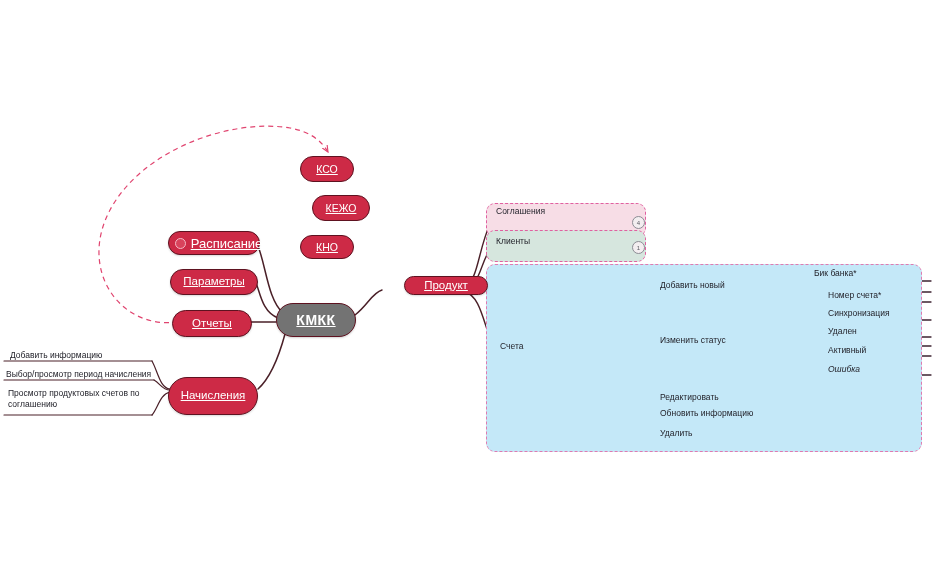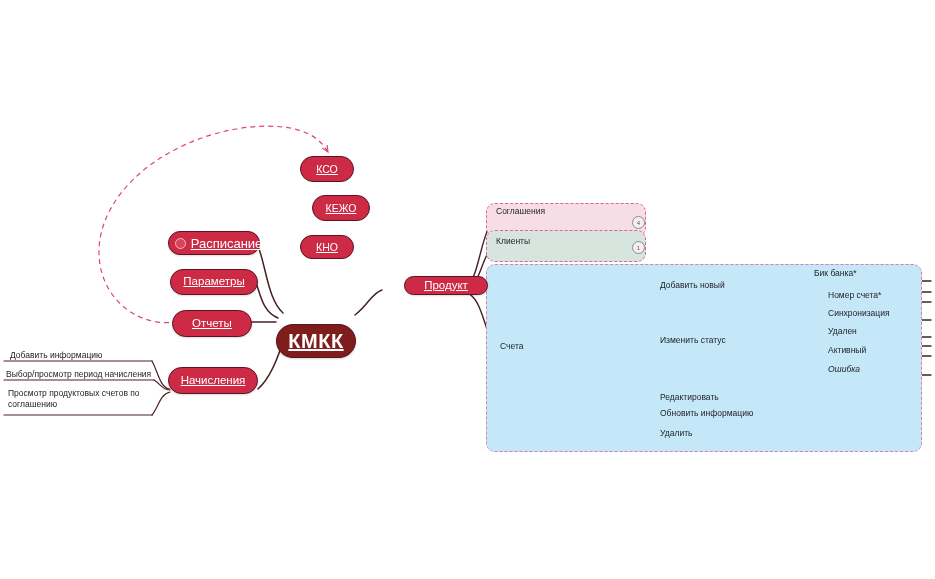--- a/index.html
+++ b/index.html
@@ -36,27 +36,26 @@
     display: flex;
     align-items: center;
     justify-content: center;
     border-radius: 999px;
     color: #ffffff;
     white-space: nowrap;
     user-select: none;
     text-decoration: underline;
   }
   .node.root {
-    background: #7f1d1d;
+    background: #737373;
     border: 1.6px solid #5e1220;
-    font-size: 20px;
+    font-size: 14px;
     font-weight: bold;
     letter-spacing: 0.5px;
     box-shadow: 0 1px 2px rgba(0,0,0,0.18);
-    margin-top: 21px;
   }
   .node.main {
     background: #cd2a46;
     border: 1.4px solid #5e1220;
     font-size: 11.5px;
     box-shadow: 0 1px 2px rgba(0,0,0,0.15);
   }
   .node.small {
     background: #cd2a46;
     border: 1.4px solid #5e1220;
@@ -248,21 +247,21 @@
   </div>
 
   <div class="node main" style="left:170px; top:269px; width:88px; height:26px;">
     <span class="lbl">Параметры</span>
   </div>
 
   <div class="node main" style="left:172px; top:310px; width:80px; height:27px;">
     <span class="lbl">Отчеты</span>
   </div>
 
-  <div class="node main" style="left:168px; top:367px; width:90px; height:27px;">
+  <div class="node main" style="left:168px; top:377px; width:90px; height:38px;">
     <span class="lbl">Начисления</span>
   </div>
 
   <div class="node main" style="left:404px; top:276px; width:84px; height:19px;">
     <span class="lbl">Продукт</span>
   </div>
 
 </div>
 
 </body></html>

